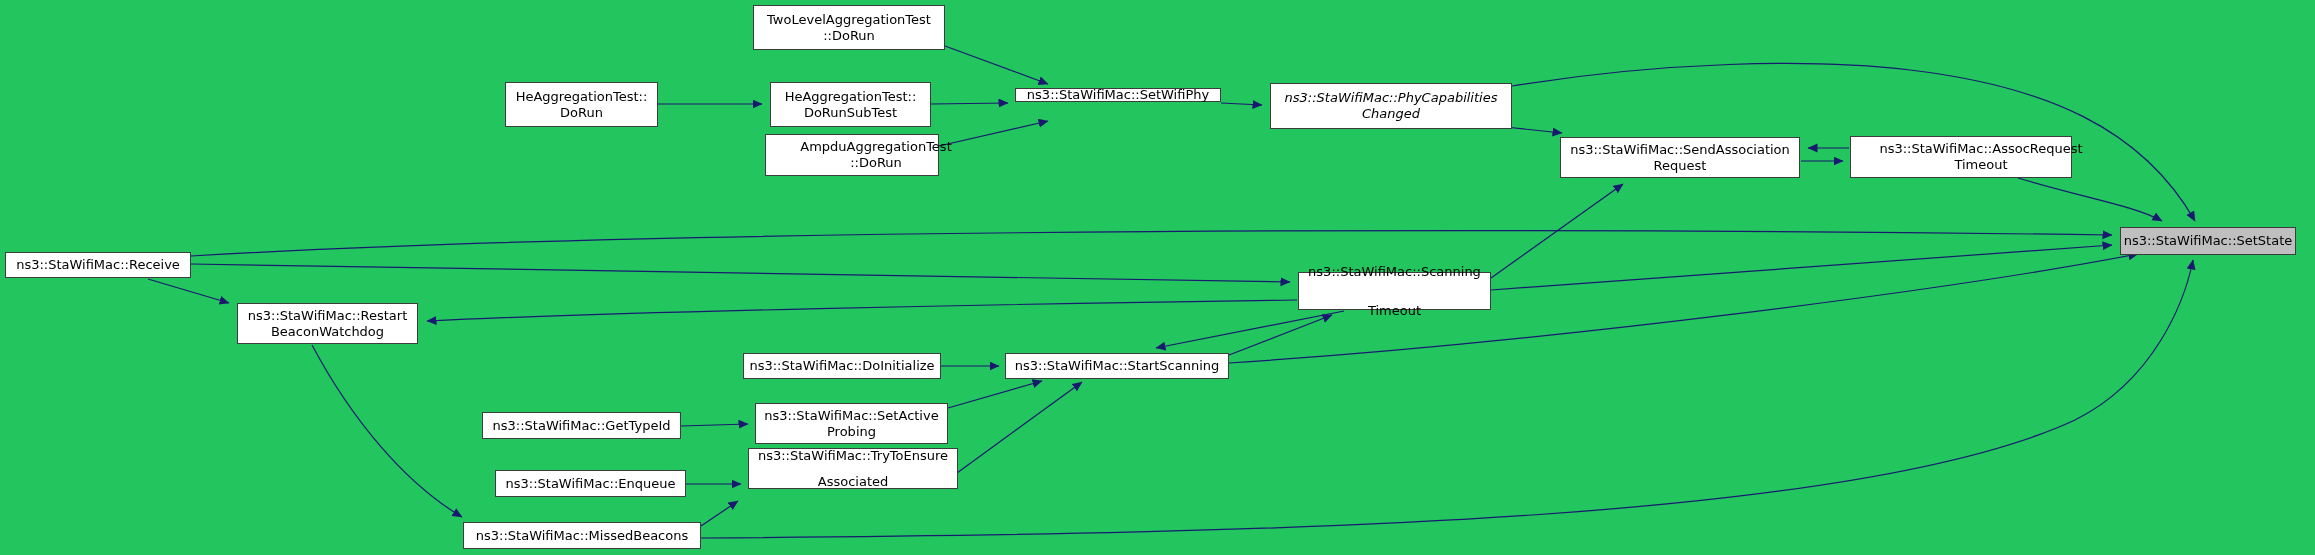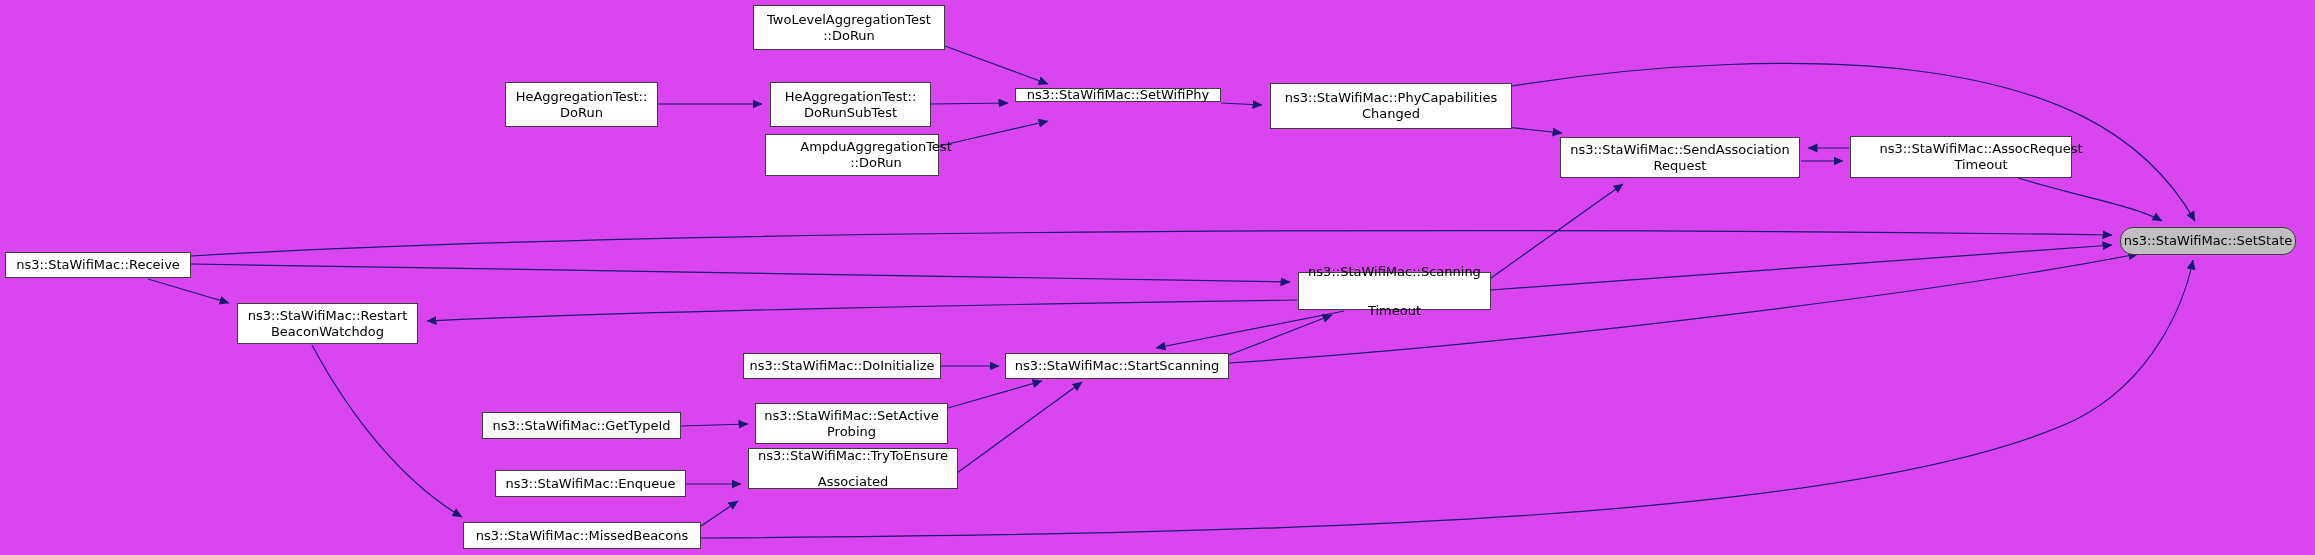--- a/index.html
+++ b/index.html
@@ -5,21 +5,21 @@
   :root{
     --arrow-color:#191970;
     --border-color:#3d3d3d;
     --highlight-fill:#bfbfbf;
     --node-fill:#ffffff;
   }
   html,body{margin:0;padding:0;background:#ffffff;}
   .canvas{
     position:relative;
     width:2315px;height:555px;
-    background:#d946ef;
+    background:#22c55e;
     font-family:"DejaVu Sans","Liberation Sans",sans-serif;
     overflow:hidden;
   }
   svg.edges{position:absolute;left:0;top:0;width:2315px;height:555px;}
   .edge{stroke:var(--arrow-color);stroke-width:1.2;fill:none;}
   #arrowhead path{fill:var(--arrow-color);}
   .node{
     position:absolute;
     box-sizing:border-box;
     background:var(--node-fill);
@@ -91,36 +91,36 @@
 
   <div class="node" style="left:765px;top:134px;width:174px;height:42px;padding-left:48px;">
     <span>AmpduAggregationTest</span>
     <span>::DoRun</span>
   </div>
 
   <div class="node" style="left:1015px;top:88px;width:206px;height:14px;">
     <span>ns3::StaWifiMac::SetWifiPhy</span>
   </div>
 
-  <div class="node" style="left:1270px;top:83px;width:242px;height:46px;">
+  <div class="node" style="left:1270px;top:83px;width:242px;height:46px;font-style:italic;">
     <span>ns3::StaWifiMac::PhyCapabilities</span>
     <span>Changed</span>
   </div>
 
   <div class="node" style="left:1560px;top:137px;width:240px;height:41px;">
     <span>ns3::StaWifiMac::SendAssociation</span>
     <span>Request</span>
   </div>
 
   <div class="node" style="left:1850px;top:136px;width:222px;height:42px;padding-left:40px;">
     <span>ns3::StaWifiMac::AssocRequest</span>
     <span>Timeout</span>
   </div>
 
-  <div class="node highlight" style="left:2120px;top:227px;width:176px;height:28px;border-radius:13px;">
+  <div class="node highlight" style="left:2120px;top:227px;width:176px;height:28px;">
     <span>ns3::StaWifiMac::SetState</span>
   </div>
 
   <div class="node" style="left:5px;top:252px;width:186px;height:26px;">
     <span>ns3::StaWifiMac::Receive</span>
   </div>
 
   <div class="node" style="left:237px;top:303px;width:181px;height:41px;">
     <span>ns3::StaWifiMac::Restart</span>
     <span>BeaconWatchdog</span>

